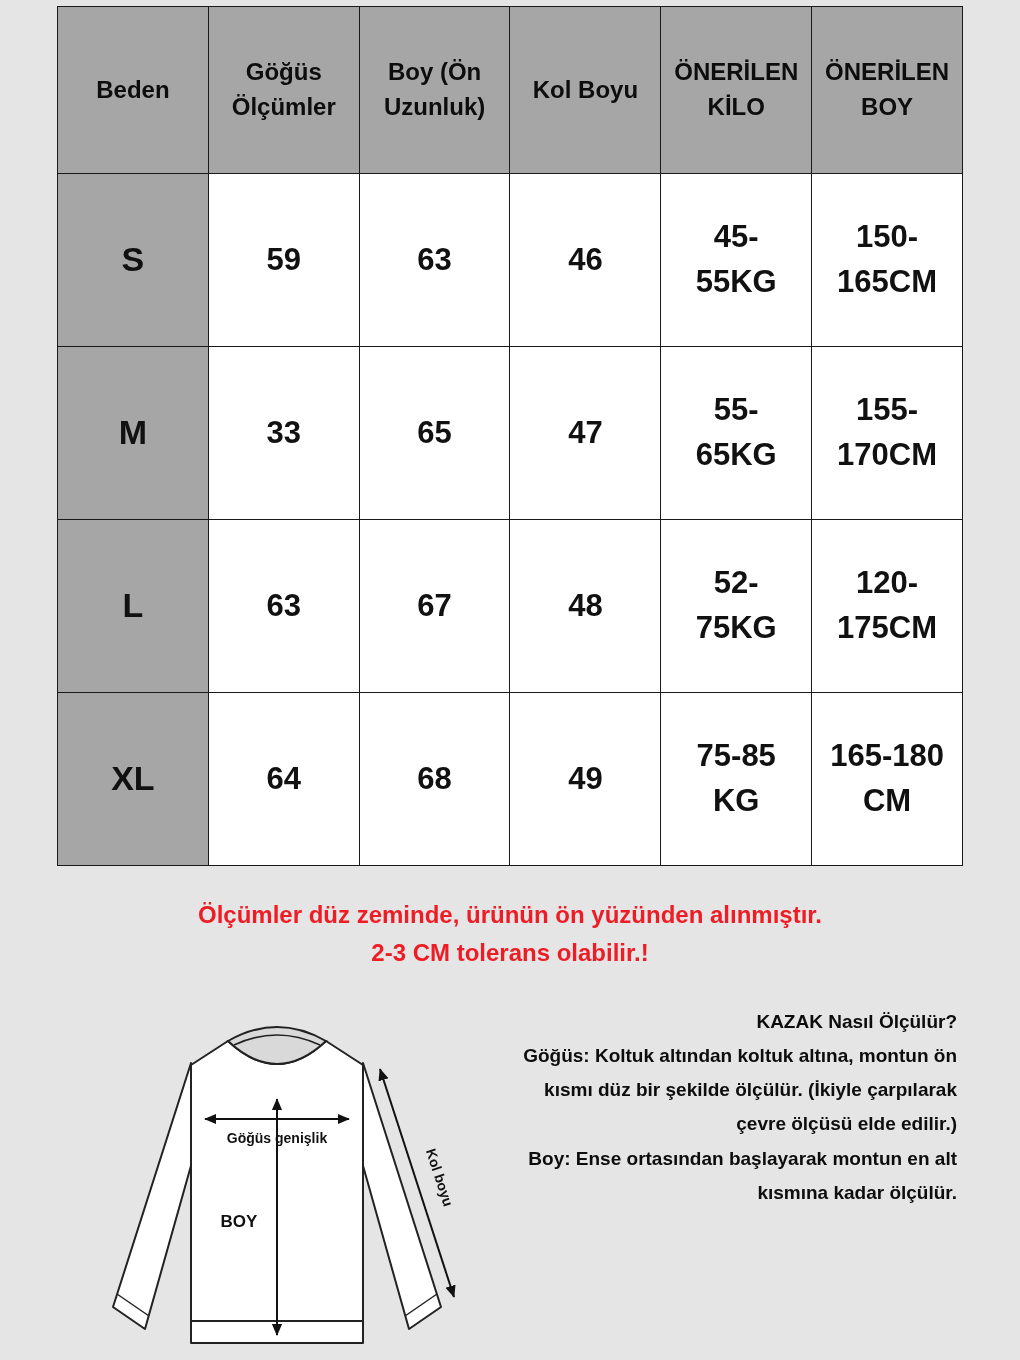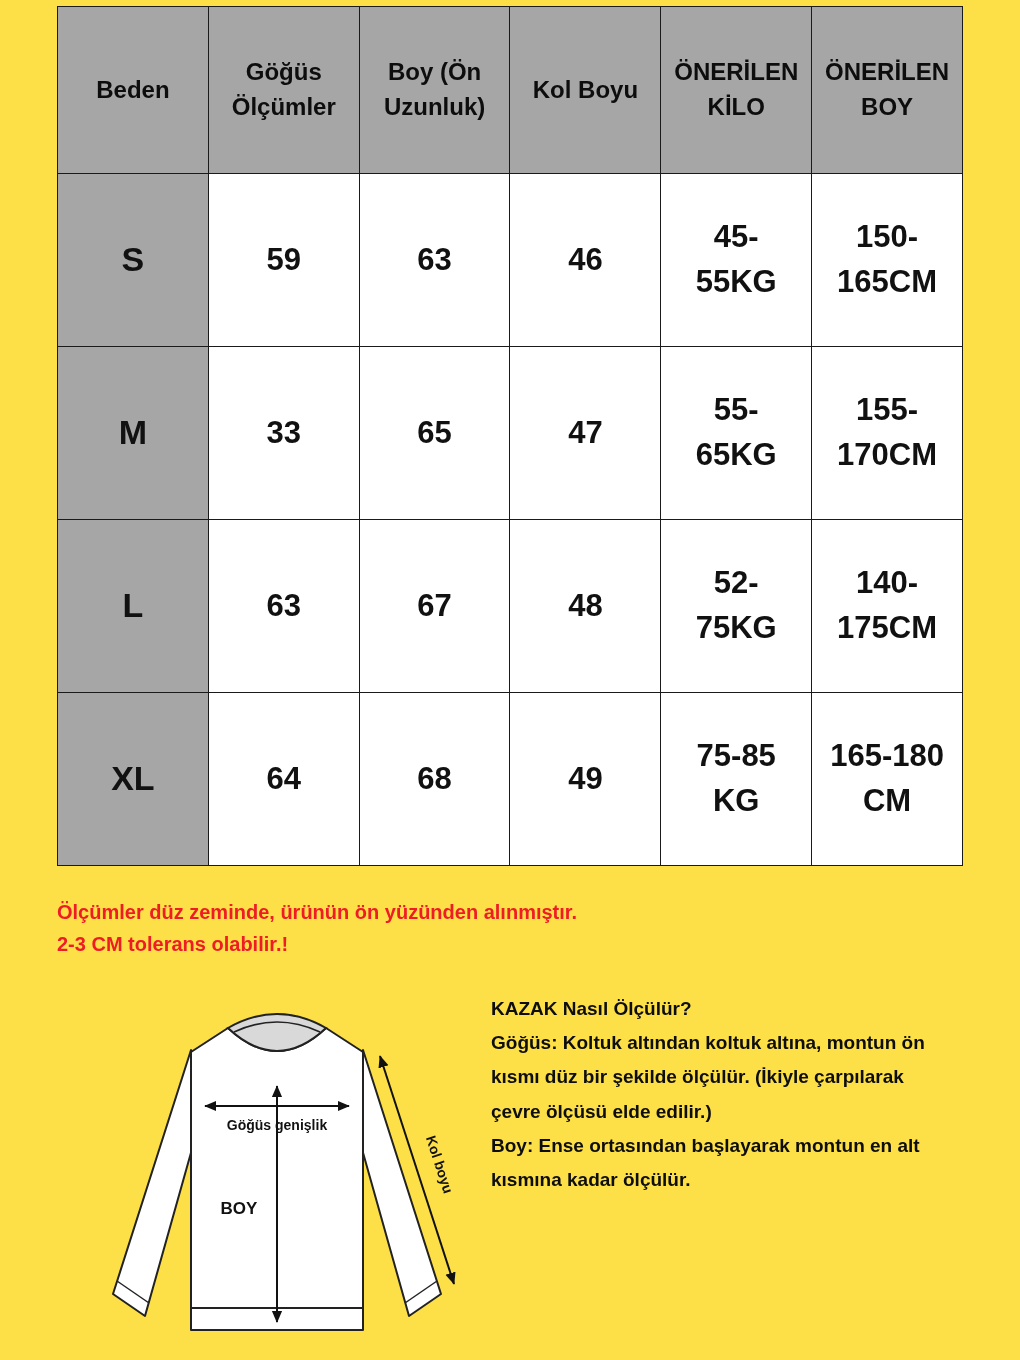--- a/index.html
+++ b/index.html
@@ -9,21 +9,21 @@
     width: 1020px;
     font-family: "Liberation Sans", sans-serif;
     font-weight: 700;
     color: #111111;
   }
   .page {
     width: 1020px;
     height: 1360px;
     box-sizing: border-box;
     padding: 6px 57px 0 57px;
-    background: #fde047;
+    background: #e5e5e5;
     overflow: hidden;
   }
   table.size-table {
     border-collapse: collapse;
     table-layout: fixed;
     width: 906px;
   }
   .size-table th, .size-table td {
     border: 1px solid var(--border_dark, #1a1a1a);
     text-align: center;
@@ -44,23 +44,23 @@
     font-size: 31px;
     line-height: 1.45;
     background: #ffffff;
   }
   .size-table tbody td.size-col {
     background: var(--header_gray, #a6a6a6);
     font-size: 34px;
   }
   .note {
     margin-top: 30px;
-    text-align: left;
+    text-align: center;
     color: var(--note_red, #ee1c25);
-    font-size: 20px;
+    font-size: 24px;
     line-height: 1.6;
     width: 906px;
   }
   .bottom {
     display: flex;
     align-items: flex-start;
     margin-top: 18px;
   }
   .diagram {
     width: 396px;
@@ -70,21 +70,21 @@
   .diagram svg { display: block; }
   .diagram text {
     font-family: "Liberation Sans", sans-serif;
     font-weight: 700;
     fill: #111111;
   }
   .info {
     width: 466px;
     margin-left: 8px;
     padding-top: 14px;
-    text-align: left;
+    text-align: right;
     font-size: 19px;
     line-height: 1.8;
     color: #0d0d0d;
   }
 </style>
 </head>
 <body>
 
 <div class="page">
 
@@ -124,21 +124,21 @@
         <td>155-
 170CM</td>
       </tr>
       <tr>
         <td class="size-col">L</td>
         <td>63</td>
         <td>67</td>
         <td>48</td>
         <td>52-
 75KG</td>
-        <td>140-
+        <td>120-
 175CM</td>
       </tr>
       <tr>
         <td class="size-col">XL</td>
         <td>64</td>
         <td>68</td>
         <td>49</td>
         <td>75-85
 KG</td>
         <td>165-180

